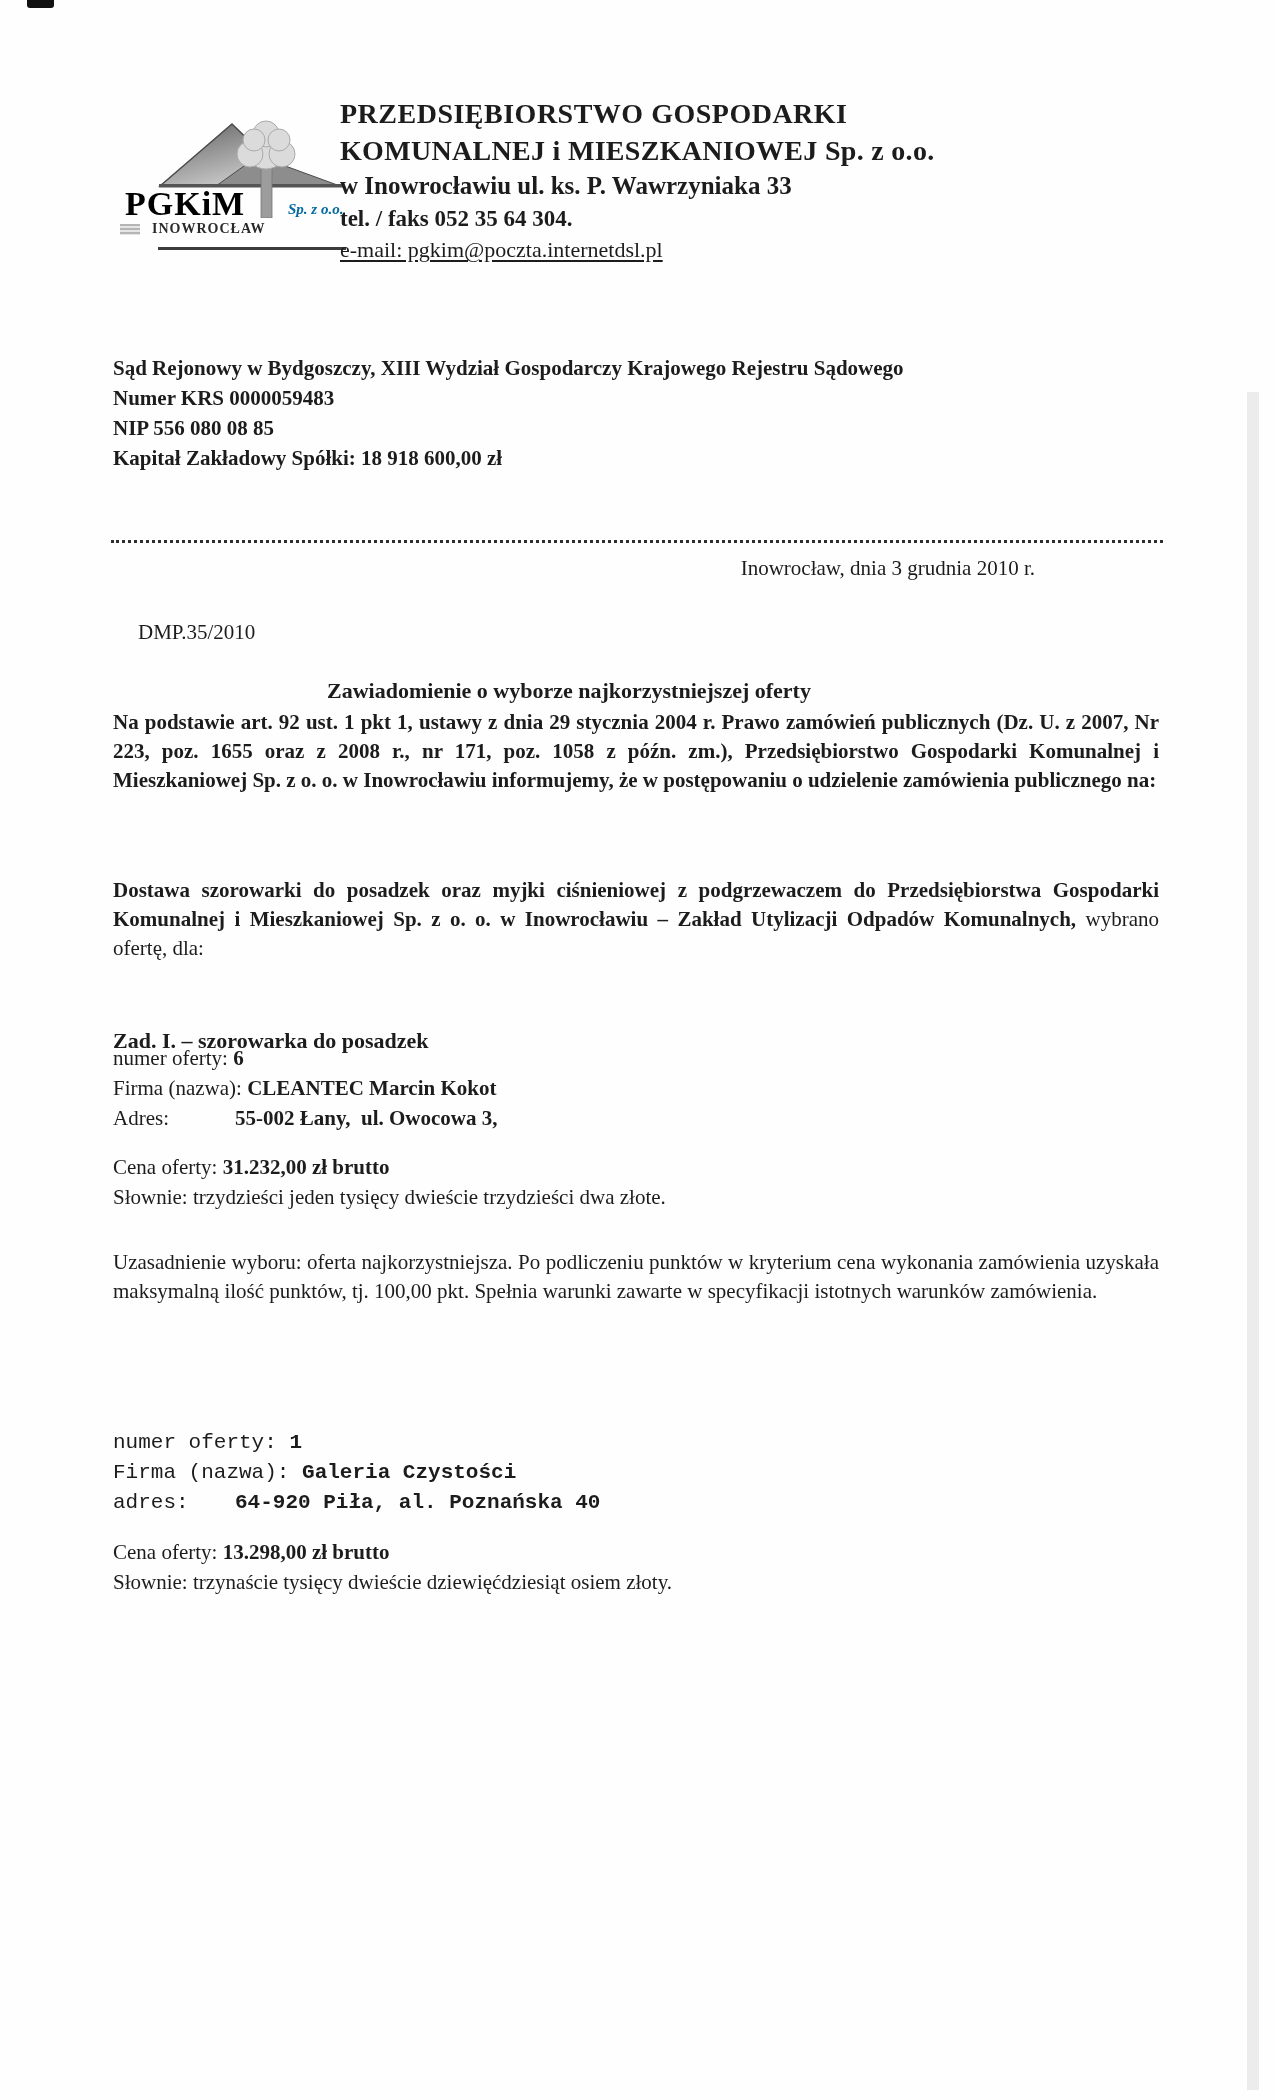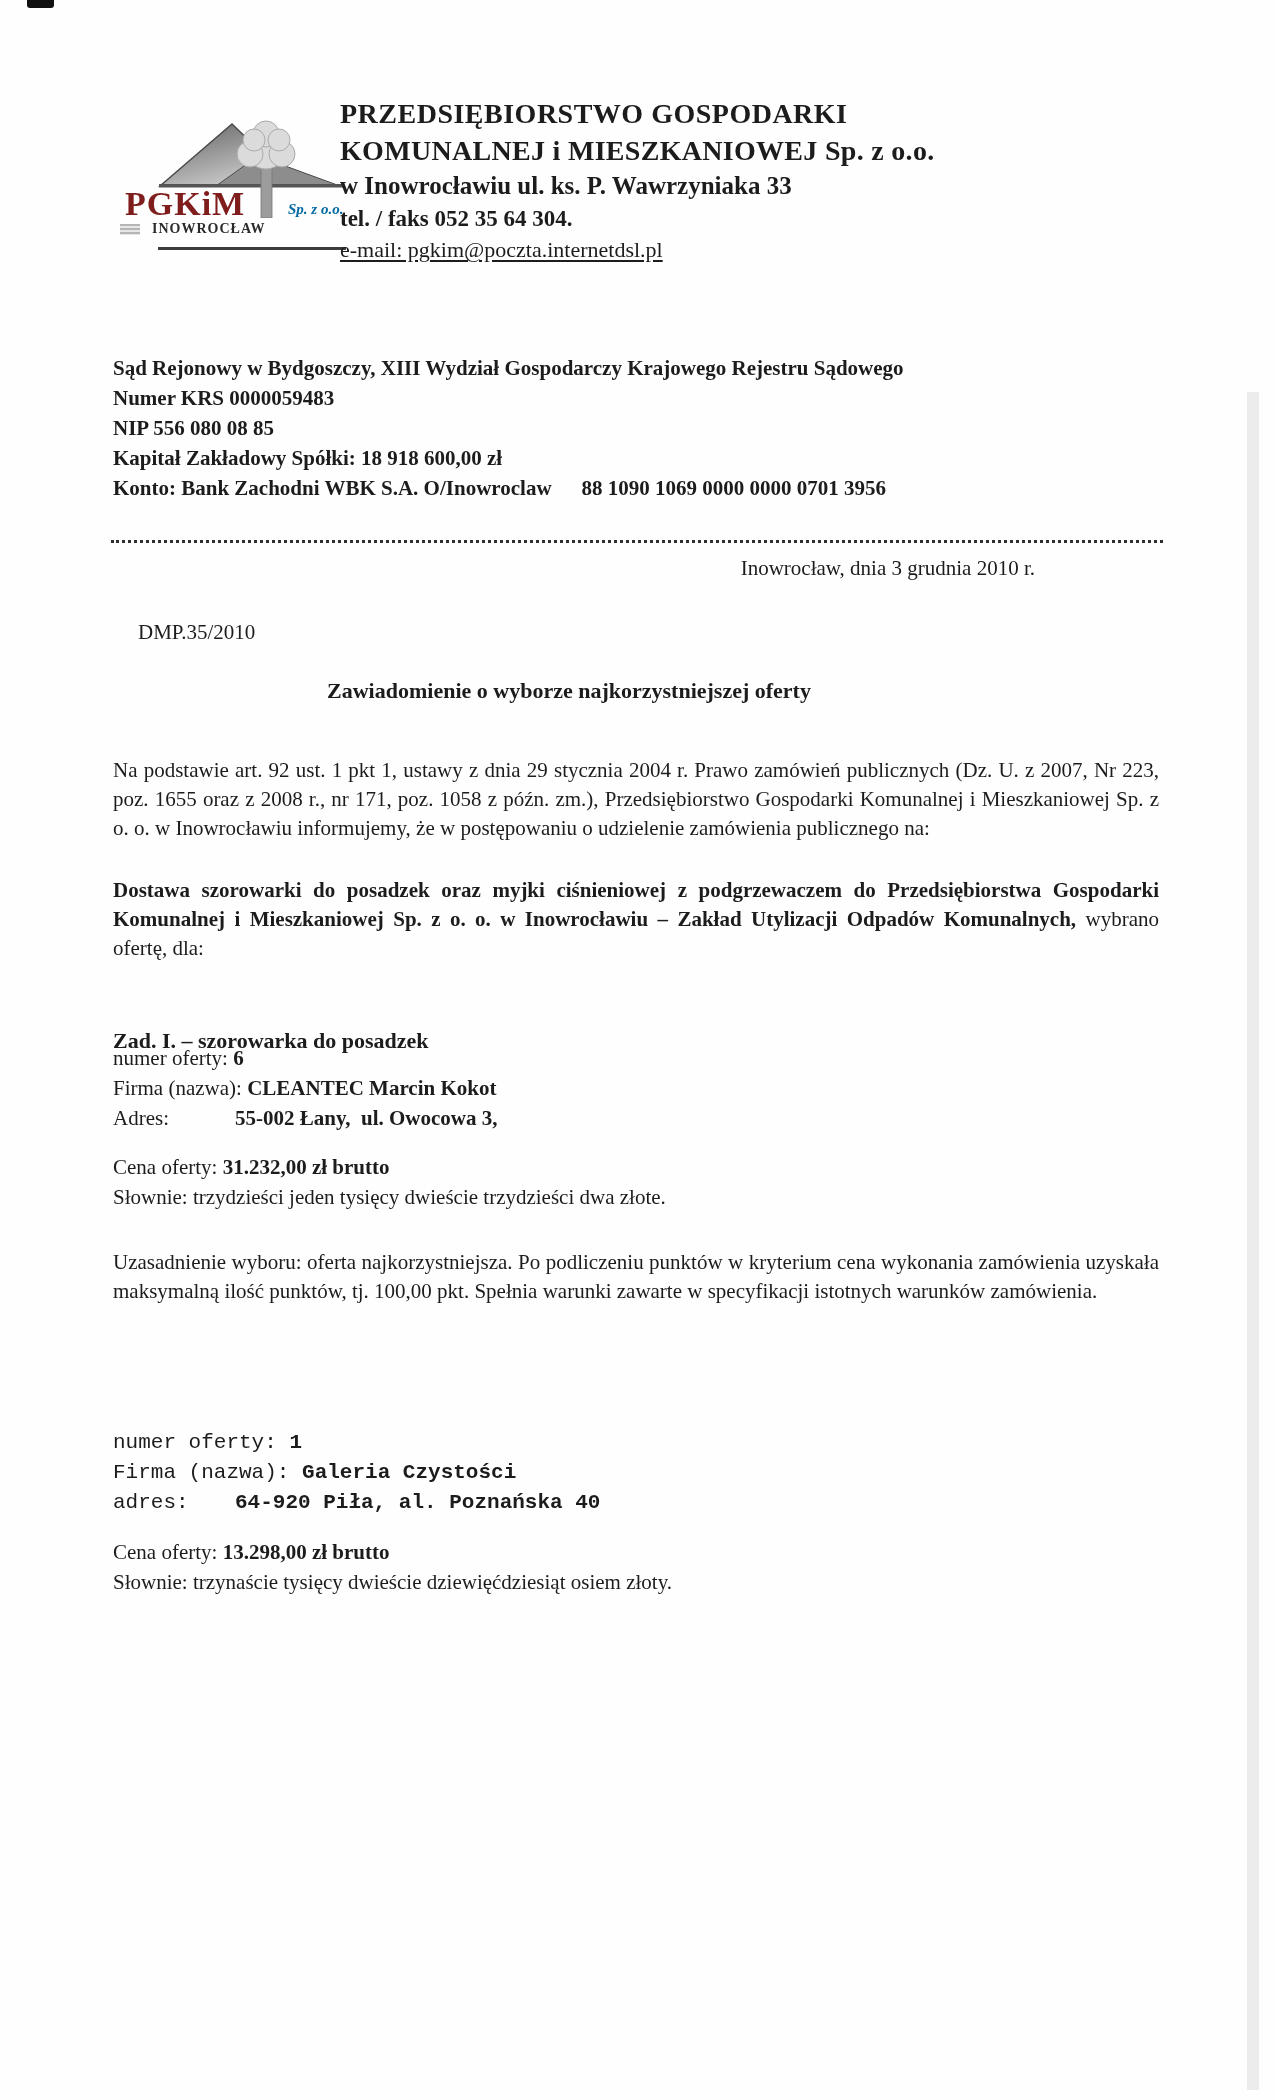--- a/index.html
+++ b/index.html
@@ -13,21 +13,21 @@
     color:#1c1c1c;
     overflow:hidden;
   }
   .abs { position:absolute; }
   .corner-mark { left:27px; top:0; width:27px; height:8px; background:#111; border-radius:0 0 3px 3px; }
   .edge-shadow { left:1247px; top:392px; width:12px; height:1698px; background:#ececec; }
 
   
   .logo-wrap { left:120px; top:95px; width:240px; height:165px; }
   .logo-svg { position:absolute; left:38px; top:23px; }
-  .logo-acronym { position:absolute; left:5px; top:90px; font-size:34px; font-weight:700; letter-spacing:1px; color:#7f1d1d; }
+  .logo-acronym { position:absolute; left:5px; top:90px; font-size:34px; font-weight:700; letter-spacing:1px; color:#000000; }
   .logo-suffix { position:absolute; left:168px; top:106px; font-size:15px; font-style:italic; font-weight:700; color:#0369a1; }
   .logo-city-row { position:absolute; left:0; top:126px; display:flex; align-items:center; gap:12px; }
   .logo-city-block { width:20px; height:11px; background:repeating-linear-gradient(#b5b5b5 0 2px,#e6e6e6 2px 4px); }
   .logo-city { font-size:14px; font-weight:700; letter-spacing:1px; color:#2a2a2a; }
   .logo-rule { position:absolute; left:38px; top:152px; width:188px; border-bottom:3px solid #3c3c3c; }
 
   
   .head-block { left:340px; top:98px; width:680px; }
   .head-l1 { font-size:28px; font-weight:700; letter-spacing:.5px; }
   .head-l2 { font-size:28px; font-weight:700; margin-top:5px; letter-spacing:.3px; }
@@ -40,21 +40,21 @@
   .acct-num { margin-left:30px; }
 
   .dotline { left:111px; top:540px; width:1052px; border-bottom:3px dotted #2e2e2e; }
   .date-line { left:113px; top:556px; width:922px; text-align:right; font-size:21px; }
 
   .refnum { left:138px; top:620px; font-size:21px; }
   .doc-title { left:113px; top:678px; width:912px; text-align:center; font-size:22px; font-weight:700; }
 
   
   .para { left:113px; top:0; width:1046px; font-size:21px; line-height:29px; text-align:justify; }
-  .p-intro { top:756px; }
+  .p-intro { top:708px;font-weight:bold; }
   .p-subject { top:876px; font-weight:700; }
   .p-subject .tail { font-weight:400; }
   .task-heading { left:113px; font-size:22px; font-weight:700;margin-top:32px; }
   .th1 { top:996px; }
   .th2 { top:1382px; }
 
   .offer { left:113px; width:1046px; font-size:21px; line-height:30px; }
   .offer1 { top:1043px; }
   .offer2 { top:1428px;font-family:Liberation Mono, monospace; }
   .offer .lbl { display:inline-block; min-width:122px; }
@@ -112,23 +112,20 @@
     <div class="head-l3">w Inowrocławiu  ul. ks. P. Wawrzyniaka 33</div>
     <div class="head-tel">tel. / faks 052 35 64 304.</div>
     <div class="head-mail">e-mail: pgkim@poczta.internetdsl.pl</div>
   </div>
 
   <div class="abs registry">
     <div>Sąd Rejonowy w Bydgoszczy, XIII Wydział Gospodarczy Krajowego Rejestru Sądowego</div>
     <div>Numer KRS 0000059483</div>
     <div>NIP 556 080 08 85</div>
     <div>Kapitał Zakładowy Spółki: 18 918 600,00 zł</div>
-    <div>
-      <span>Konto: Bank Zachodni WBK S.A. O/Inowroclaw</span><span class="acct-num">88 1090 1069 0000 0000 0701 3956</span>
-    </div>
   </div>
 
   <div class="abs dotline"></div>
   <div class="abs date-line">Inowrocław, dnia 3 grudnia 2010 r.</div>
 
   <div class="abs refnum">DMP.35/2010</div>
   <div class="abs doc-title">Zawiadomienie o wyborze najkorzystniejszej oferty</div>
 
   <div class="abs para p-intro">Na podstawie art. 92 ust. 1 pkt 1, ustawy z dnia 29 stycznia 2004 r. Prawo zamówień publicznych (Dz. U. z 2007, Nr 223, poz. 1655 oraz z 2008 r., nr 171, poz. 1058 z późn. zm.), Przedsiębiorstwo Gospodarki Komunalnej i Mieszkaniowej Sp. z o. o. w Inowrocławiu informujemy, że w postępowaniu o udzielenie zamówienia publicznego na:</div>
 

